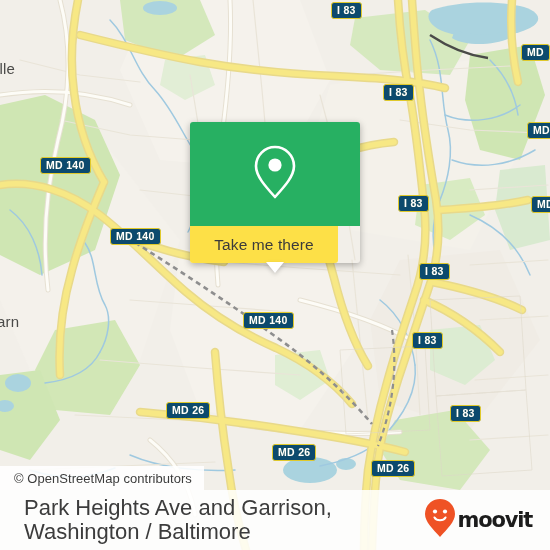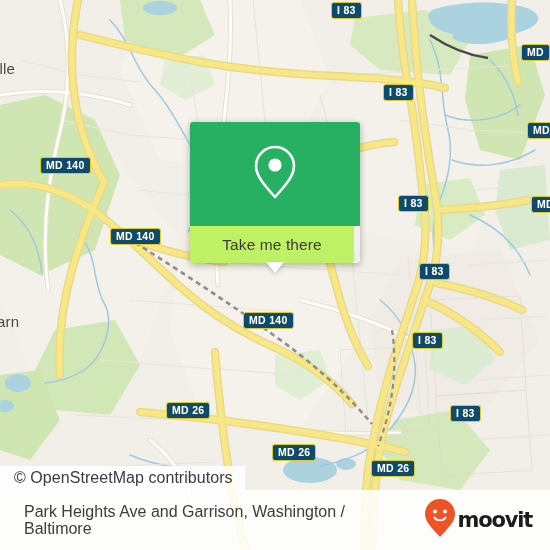--- a/index.html
+++ b/index.html
@@ -74,23 +74,23 @@
     height: 104px;
     background: #27b062;
     border-radius: 3px 3px 0 0;
     display: flex;
     align-items: center;
     justify-content: center;
   }
   #popup-bottom {
     position: absolute;
     left: 0; top: 104px;
-    width: 164px;
+    width: 148px;
     height: 37px;
-    background: #bef264;
+    background: #fde047;
     border-radius: 0 0 3px 3px;
     display: flex;
     align-items: center;
     justify-content: center;
   }
   #popup-label {
     font-family: "Liberation Sans", sans-serif;
     font-size: 15.5px;
     color: #3b3b3b;
     letter-spacing: .1px;
@@ -111,21 +111,21 @@
   #osm-attribution {
     position: absolute;
     left: 0;
     top: 466px;
     height: 24px;
     padding: 0 12px 0 14px;
     display: flex;
     align-items: center;
     background: rgba(255,255,255,.88);
     font-family: "Liberation Sans", sans-serif;
-    font-size: 16px;
+    font-size: 13px;
     color: #3c3c3c;
     z-index: 50;
     letter-spacing: .05px;
   }
 
   
   #footer {
     position: absolute;
     left: 0;
     top: 490px;
@@ -134,23 +134,23 @@
     background: rgba(255,255,255,.86);
     display: flex;
     align-items: center;
     justify-content: space-between;
     z-index: 50;
     box-sizing: border-box;
     padding: 0 18px 0 24px;
   }
   #footer-title {
     font-family: "Liberation Sans", sans-serif;
-    font-size: 16px;
+    font-size: 22px;
     color: #3c3c3c;
-    line-height: 17px;
+    line-height: 24px;
     max-width: 360px;
   }
   #brand {
     display: flex;
     align-items: center;
     gap: 2px;
   }
   #brand-word {
     font-family: "DejaVu Sans", sans-serif;
     font-size: 21px;

